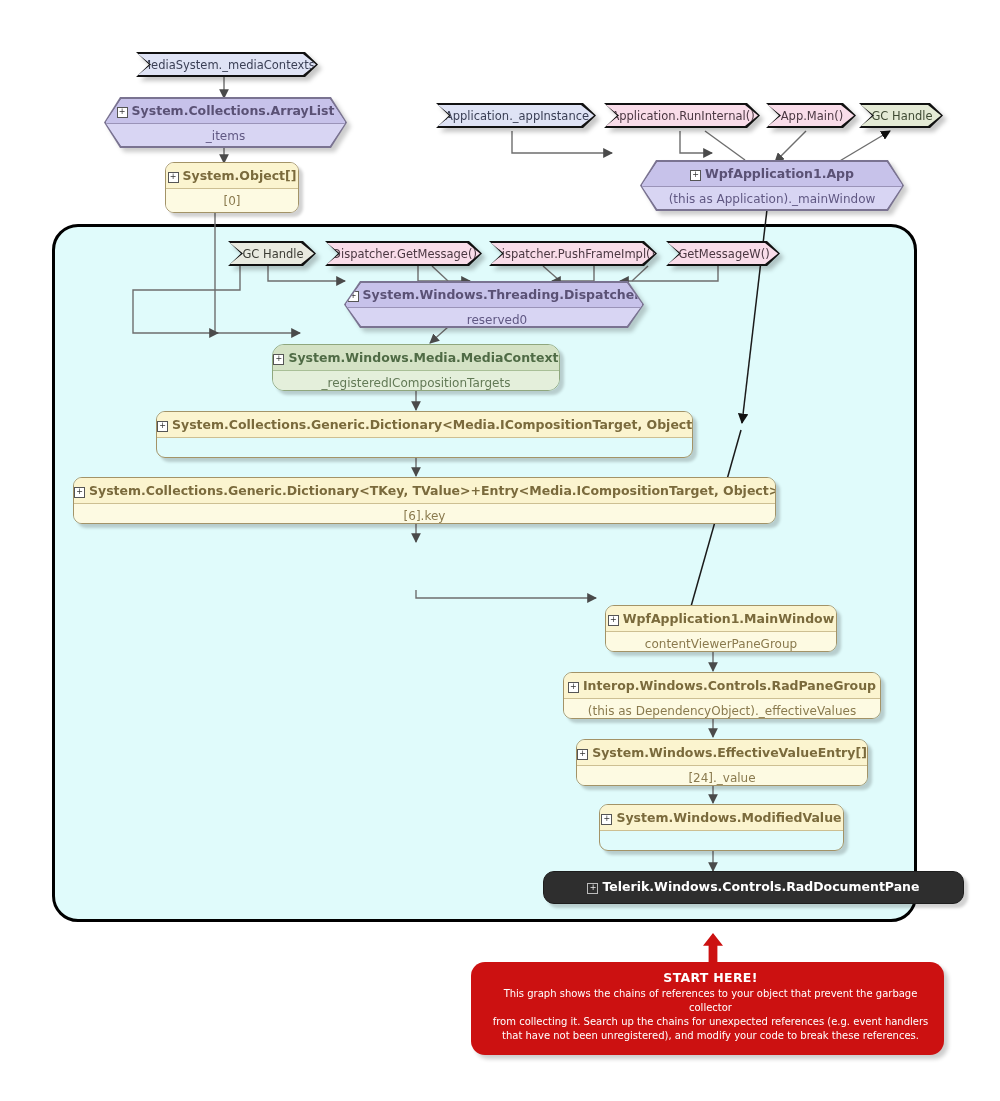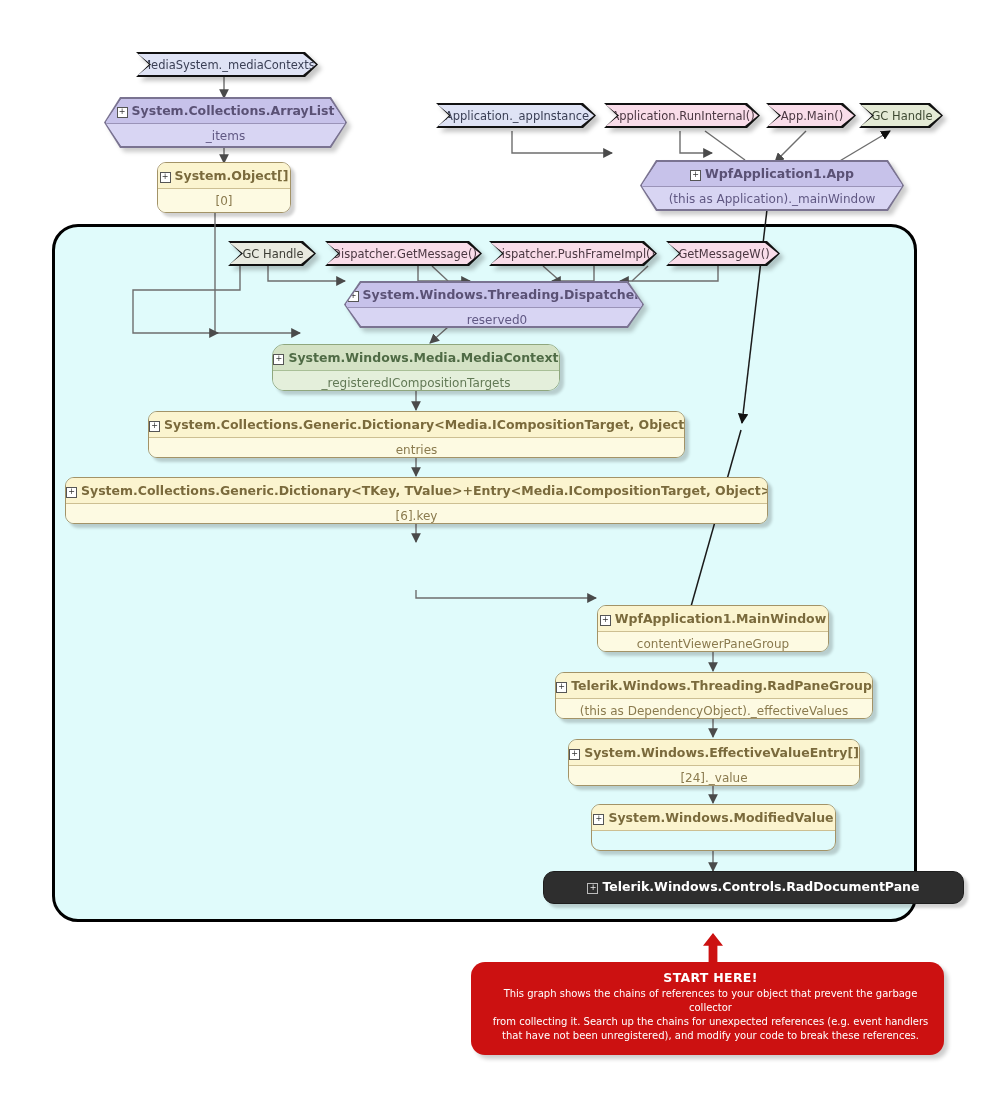--- a/index.html
+++ b/index.html
@@ -18,21 +18,21 @@
         box-shadow:4px 4px 3px rgba(0,0,0,.18);}
   .node .hdr{font-weight:bold;font-size:12.5px;text-align:center;
              line-height:25px;height:25px;white-space:nowrap;}
   .node .sub{font-size:12px;text-align:center;line-height:25px;height:25px;
              white-space:nowrap;}
   .node .expander{display:inline-block;width:9px;height:9px;border:1px solid #555;
         background:#fff;font-size:8px;line-height:7px;text-align:center;
         vertical-align:1px;margin-right:4px;color:#333;font-weight:normal;}
 
   
-  .n-yellow{border-color:#a39367;}
+  .n-yellow{border-color:#a39367;margin-left:8px;}
   .n-yellow .hdr{background:#fbf4cf;color:#7a6a3c;border-bottom:1px solid #cdbf92;}
   .n-yellow .sub{background:#fdfae2;color:#8a7a4e;}
   
   .n-green{border-color:#8fa77e;border-radius:12px;}
   .n-green .hdr{background:#d4e2c5;color:#4f6b45;border-bottom:1px solid #a9bf97;}
   .n-green .sub{background:#e4efdb;color:#637a57;}
   
   .n-dark{border-color:#1d1d1d;background:#2e2e2e;border-radius:11px;}
   .n-dark .hdr{background:#2e2e2e;color:#ffffff;border-bottom:none;line-height:29px;height:29px;}
   .n-dark .expander{background:#2e2e2e;border-color:#bbb;color:#eee;}
@@ -244,36 +244,35 @@
     <div class="sub">[0]</div>
   </div>
 
   <div class="node n-green" style="left:272px;top:344px;width:288px;height:47px;">
     <div class="hdr"><span class="expander">+</span><span>System.Windows.Media.MediaContext</span></div>
     <div class="sub">_registeredICompositionTargets</div>
   </div>
 
   <div class="node n-yellow" style="left:148px;top:411px;width:537px;height:47px;">
     <div class="hdr"><span class="expander">+</span><span>System.Collections.Generic.Dictionary&lt;Media.ICompositionTarget, Object&gt;</span></div>
-    <div class="sub">entries</div>
   </div>
 
   <div class="node n-yellow" style="left:65px;top:477px;width:703px;height:47px;">
     <div class="hdr"><span class="expander">+</span><span>System.Collections.Generic.Dictionary&lt;TKey, TValue&gt;+Entry&lt;Media.ICompositionTarget, Object&gt;[]</span></div>
     <div class="sub">[6].key</div>
   </div>
 
 
   <div class="node n-yellow" style="left:597px;top:605px;width:232px;height:47px;">
     <div class="hdr"><span class="expander">+</span><span>WpfApplication1.MainWindow</span></div>
     <div class="sub">contentViewerPaneGroup</div>
   </div>
 
   <div class="node n-yellow" style="left:555px;top:672px;width:318px;height:47px;">
-    <div class="hdr"><span class="expander">+</span><span>Telerik.Windows.Threading.RadPaneGroup</span></div>
+    <div class="hdr"><span class="expander">+</span><span>Interop.Windows.Controls.RadPaneGroup</span></div>
     <div class="sub">(this as DependencyObject)._effectiveValues</div>
   </div>
 
   <div class="node n-yellow" style="left:568px;top:739px;width:292px;height:47px;">
     <div class="hdr"><span class="expander">+</span><span>System.Windows.EffectiveValueEntry[]</span></div>
     <div class="sub">[24]._value</div>
   </div>
 
   <div class="node n-yellow" style="left:591px;top:804px;width:245px;height:47px;">
     <div class="hdr"><span class="expander">+</span><span>System.Windows.ModifiedValue</span></div>

